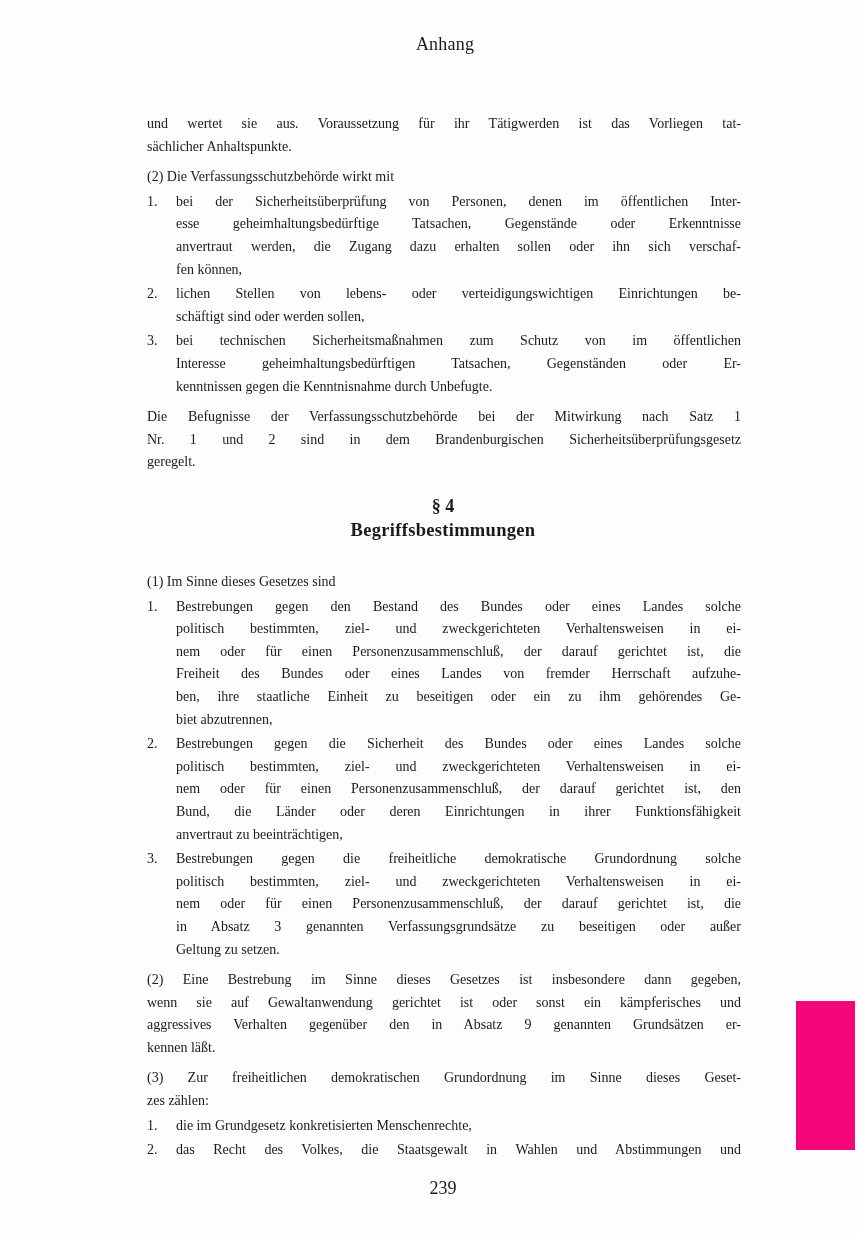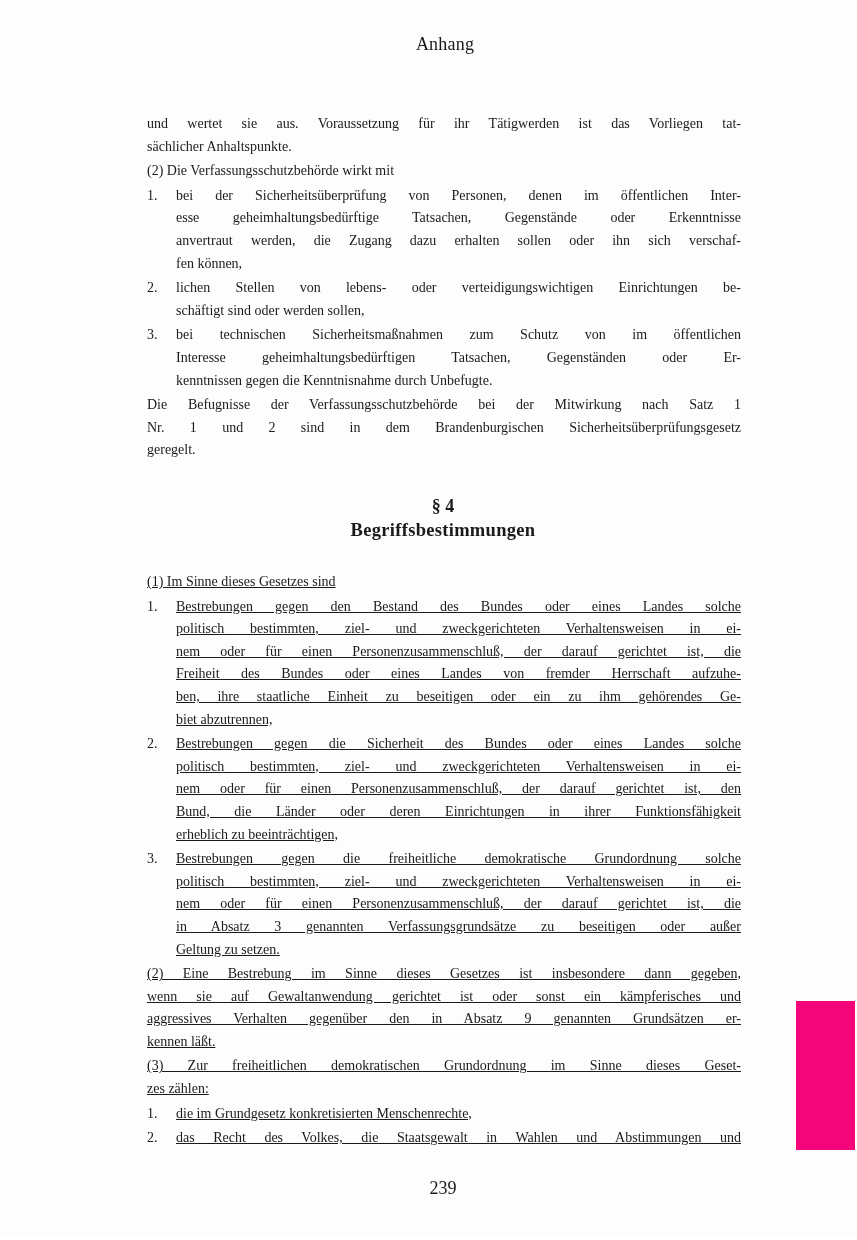--- a/index.html
+++ b/index.html
@@ -55,21 +55,21 @@
     }
     .item .num {
       position: absolute;
       left: 0;
       top: 0;
       width: 24px;
       height: 22.6px;
       line-height: 22.6px;
     }
     .para {
-      margin-top: 2px;
+      margin-top: 8px;
     }
     .section-num {
       position: absolute;
       top: 496px;
       left: 0;
       width: 886px;
       text-align: center;
       font-weight: bold;
       font-size: 18px;
     }
@@ -138,40 +138,40 @@
     <div class="para">
       <span class="line">Die Befugnisse der Verfassungsschutzbehörde bei der Mitwirkung nach Satz 1</span>
       <span class="line">Nr. 1 und 2  sind in dem Brandenburgischen Sicherheitsüberprüfungsgesetz</span>
       <span class="line last">geregelt.</span>
     </div>
   </div>
 
   <div class="section-num">§ 4</div>
   <div class="section-title">Begriffsbestimmungen</div>
 
-  <div class="block" style="top:571px;text-decoration:underline;">
+  <div class="block" style="top:571px;">
     <span class="line last">(1) Im Sinne dieses Gesetzes sind</span>
 
     <div class="item">
       <span class="num">1.</span>
       <span class="line">Bestrebungen gegen den Bestand des Bundes oder eines Landes solche</span>
       <span class="line">politisch bestimmten, ziel- und zweckgerichteten Verhaltensweisen in ei-</span>
       <span class="line">nem oder für einen Personenzusammenschluß, der darauf gerichtet ist, die</span>
       <span class="line">Freiheit des Bundes oder eines Landes von fremder Herrschaft aufzuhe-</span>
       <span class="line">ben, ihre staatliche Einheit zu beseitigen oder ein zu ihm gehörendes Ge-</span>
       <span class="line last">biet abzutrennen,</span>
     </div>
 
     <div class="item">
       <span class="num">2.</span>
       <span class="line">Bestrebungen gegen die Sicherheit des Bundes oder eines Landes solche</span>
       <span class="line">politisch bestimmten, ziel- und zweckgerichteten Verhaltensweisen in ei-</span>
       <span class="line">nem oder für einen Personenzusammenschluß, der darauf gerichtet ist, den</span>
       <span class="line">Bund, die Länder oder deren Einrichtungen in ihrer Funktionsfähigkeit</span>
-      <span class="line last">erheblich zu beeinträchtigen,</span>
+      <span class="line last">anvertraut zu beeinträchtigen,</span>
     </div>
 
     <div class="item">
       <span class="num">3.</span>
       <span class="line">Bestrebungen gegen die freiheitliche demokratische Grundordnung solche</span>
       <span class="line">politisch bestimmten, ziel- und zweckgerichteten Verhaltensweisen in ei-</span>
       <span class="line">nem oder für einen Personenzusammenschluß, der darauf gerichtet ist, die</span>
       <span class="line">in Absatz 3 genannten Verfassungsgrundsätze zu beseitigen oder außer</span>
       <span class="line last">Geltung zu setzen.</span>
     </div>

